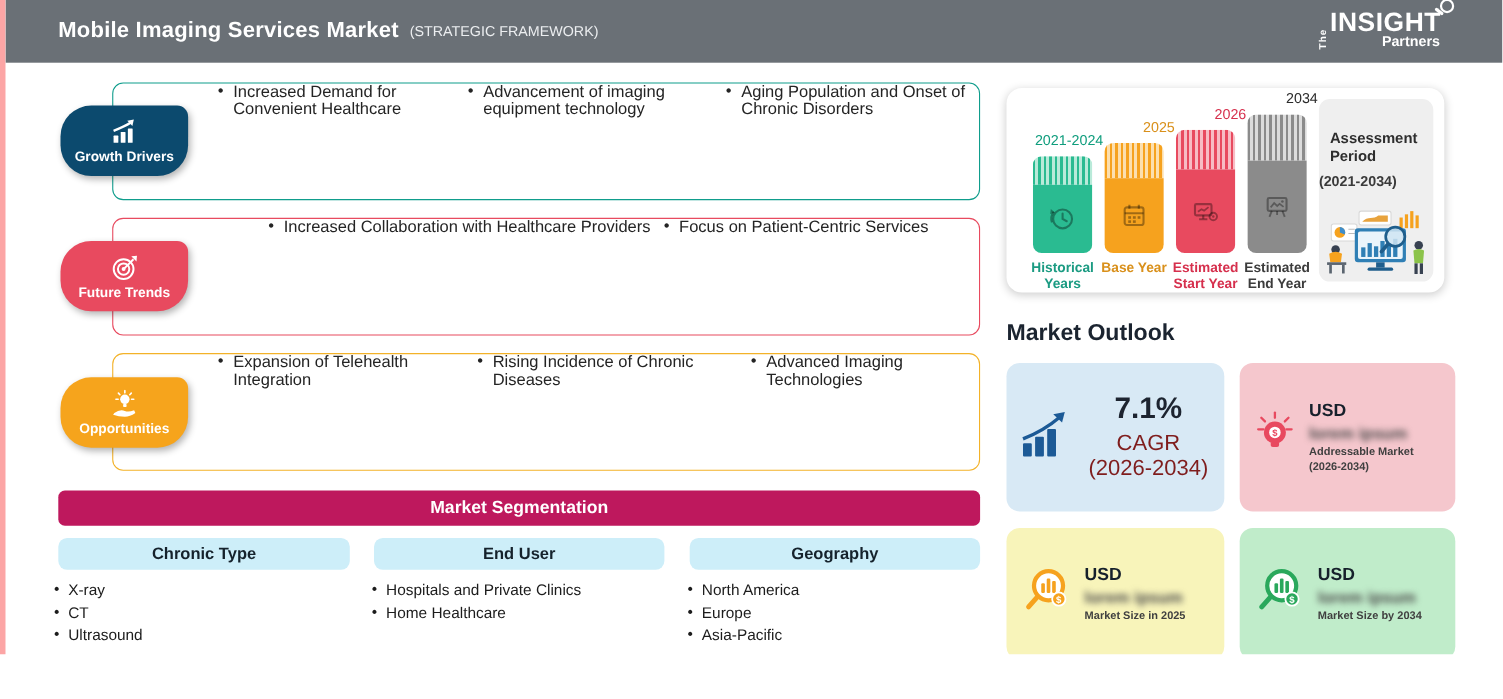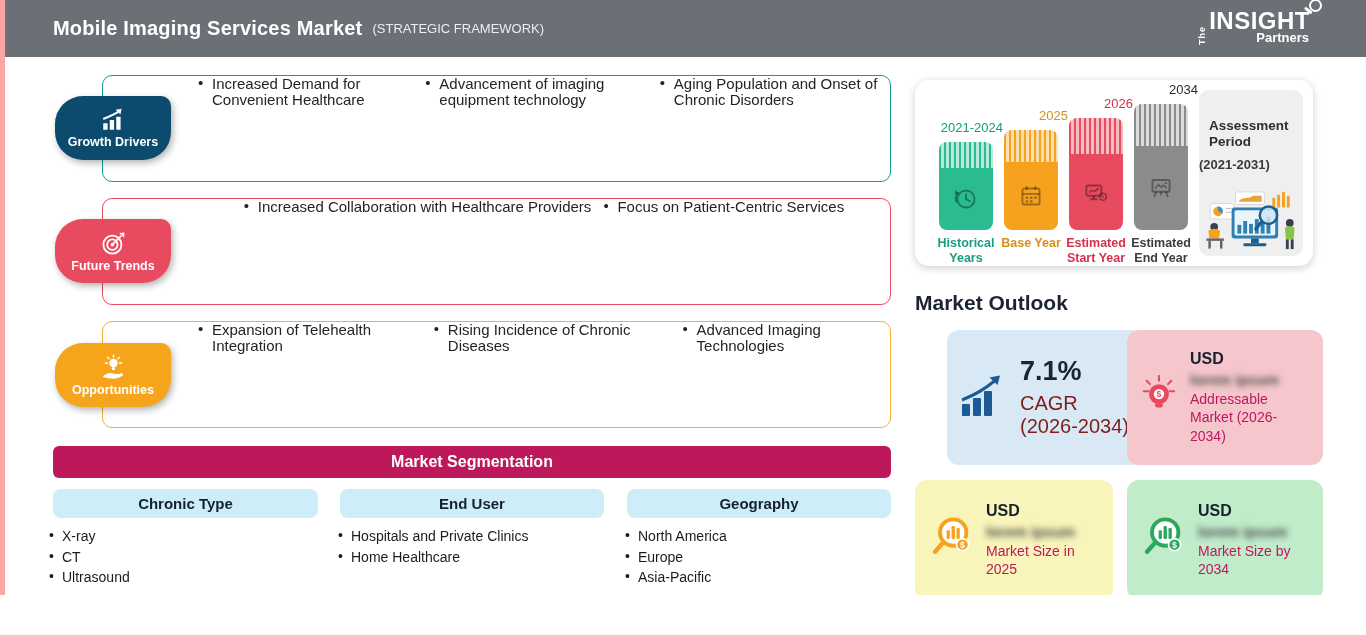--- a/index.html
+++ b/index.html
@@ -75,29 +75,29 @@
   .tl-3 { left:210px; color:#3c3c3c; }
   .assess { position:absolute; right:10px; top:10px; width:104px; height:166px; background:#efefef; border-radius:10px;
             padding-top:28px; }
   .assess-title { font-size:13.5px; font-weight:bold; color:#2e2e2e; line-height:1.2; padding:0 10px; }
   .assess-range { font-size:13px; font-weight:bold; color:#3a3a3a; margin-top:7px; }
   .assess-illus { position:absolute; bottom:4px; left:50%; transform:translateX(-50%); }
 
   
   .outlook-title { position:absolute; left:910px; top:291px; font-size:21px; font-weight:bold; color:#1b2430; }
   .card { position:absolute; border-radius:12px; display:flex; align-items:center; gap:12px; padding:0 13px; }
-  .c-0 { left:942px;  top:330px; width:198px; height:135px; background:#d8e9f5; }
+  .c-0 { left:910px;  top:330px; width:198px; height:135px; background:#d8e9f5;text-align:center; }
   .c-1 { left:1122px; top:330px; width:196px; height:135px; background:#f5c7cd; }
   .c-2 { left:910px;  top:480px; width:198px; height:120px; background:#f8f4ba; }
   .c-3 { left:1122px; top:480px; width:196px; height:120px; background:#c0ecca; }
   .card .big { font-size:27px; font-weight:bold; color:#1d2430; line-height:1.1; }
   .card .sub { font-size:20px; color:#7f1d1d; margin-top:6px; }
   .card .usd { font-size:16px; font-weight:bold; color:#16202b; }
   .card .blurred { display:inline-block; font-size:15px; font-weight:bold; color:#4a4a4a; filter:blur(3px); margin:3px 0 2px; }
-  .card .clabel { font-size:14px; color:#be185d; line-height:1.3; }
+  .card .clabel { font-size:10px; color:#404040; line-height:1.3;font-weight:bold; }
   .card .icon-wrap { flex:0 0 auto; }
 
   .source { position:absolute; top:600px; right:48px; font-size:14px; color:#1f1f1f; }
   .bottom-bar { position:absolute; left:10px; top:629px; width:1124px; height:6px; background:#696d73; border-radius:4px 4px 0 0; }
 </style>
 </head>
 <body>
 
 <div class="page">
 
@@ -256,21 +256,21 @@
       </div>
     </div>
 
     <div class="tlabel tl-0">Historical Years</div>
     <div class="tlabel tl-1">Base Year</div>
     <div class="tlabel tl-2">Estimated Start Year</div>
     <div class="tlabel tl-3">Estimated End Year</div>
 
     <div class="assess">
       <div class="assess-title">Assessment Period</div>
-      <div class="assess-range">(2021-2031)</div>
+      <div class="assess-range">(2021-2034)</div>
       <svg class="assess-illus" width="98" height="62" viewBox="0 0 100 64">
         <rect x="34" y="2" width="30" height="13" rx="2" fill="#fff" stroke="#d8d8d8"></rect>
         <path d="M37 12 C42 6 48 10 52 6 L61 6 L61 12 Z" fill="#e8a33d"></path>
         <rect x="8" y="14" width="24" height="16" rx="2" fill="#fff" stroke="#d8d8d8"></rect>
         <circle cx="16" cy="22" r="5" fill="#f6a21e"></circle>
         <path d="M16 22 L16 17 A5 5 0 0 1 20.6 24 Z" fill="#3f8ecc"></path>
         <line x1="24" y1="19" x2="30" y2="19" stroke="#bbb"></line>
           <line x1="24" y1="23" x2="30" y2="23" stroke="#bbb"></line>
         <g fill="#f6a21e">
             <rect x="72" y="8" width="3" height="10"></rect>

